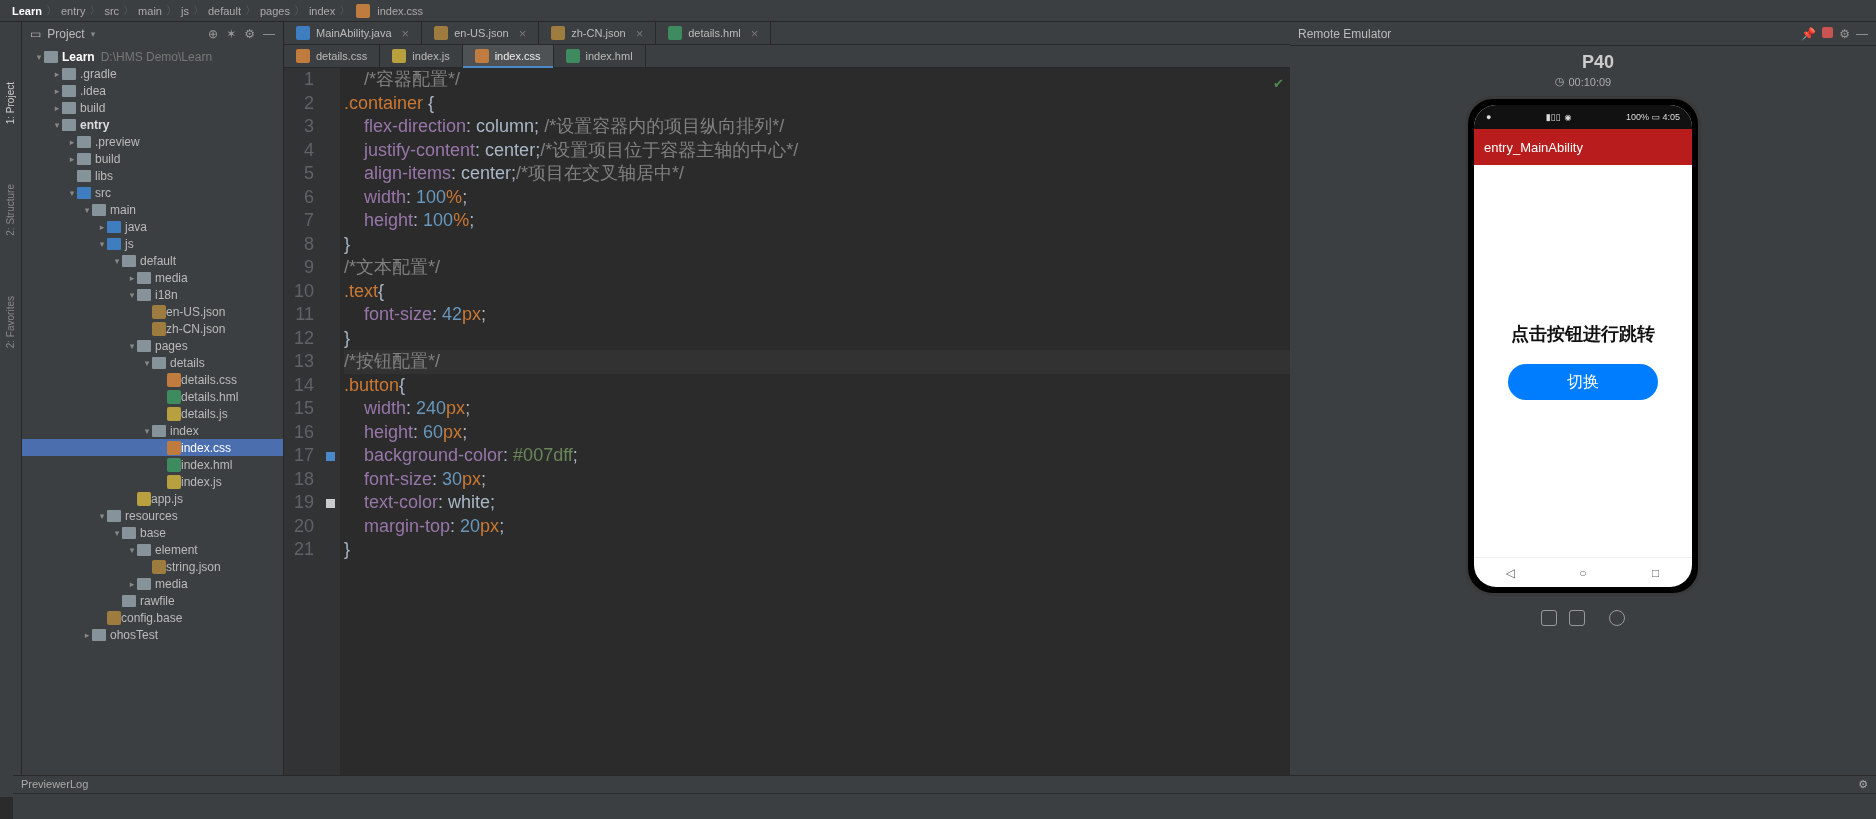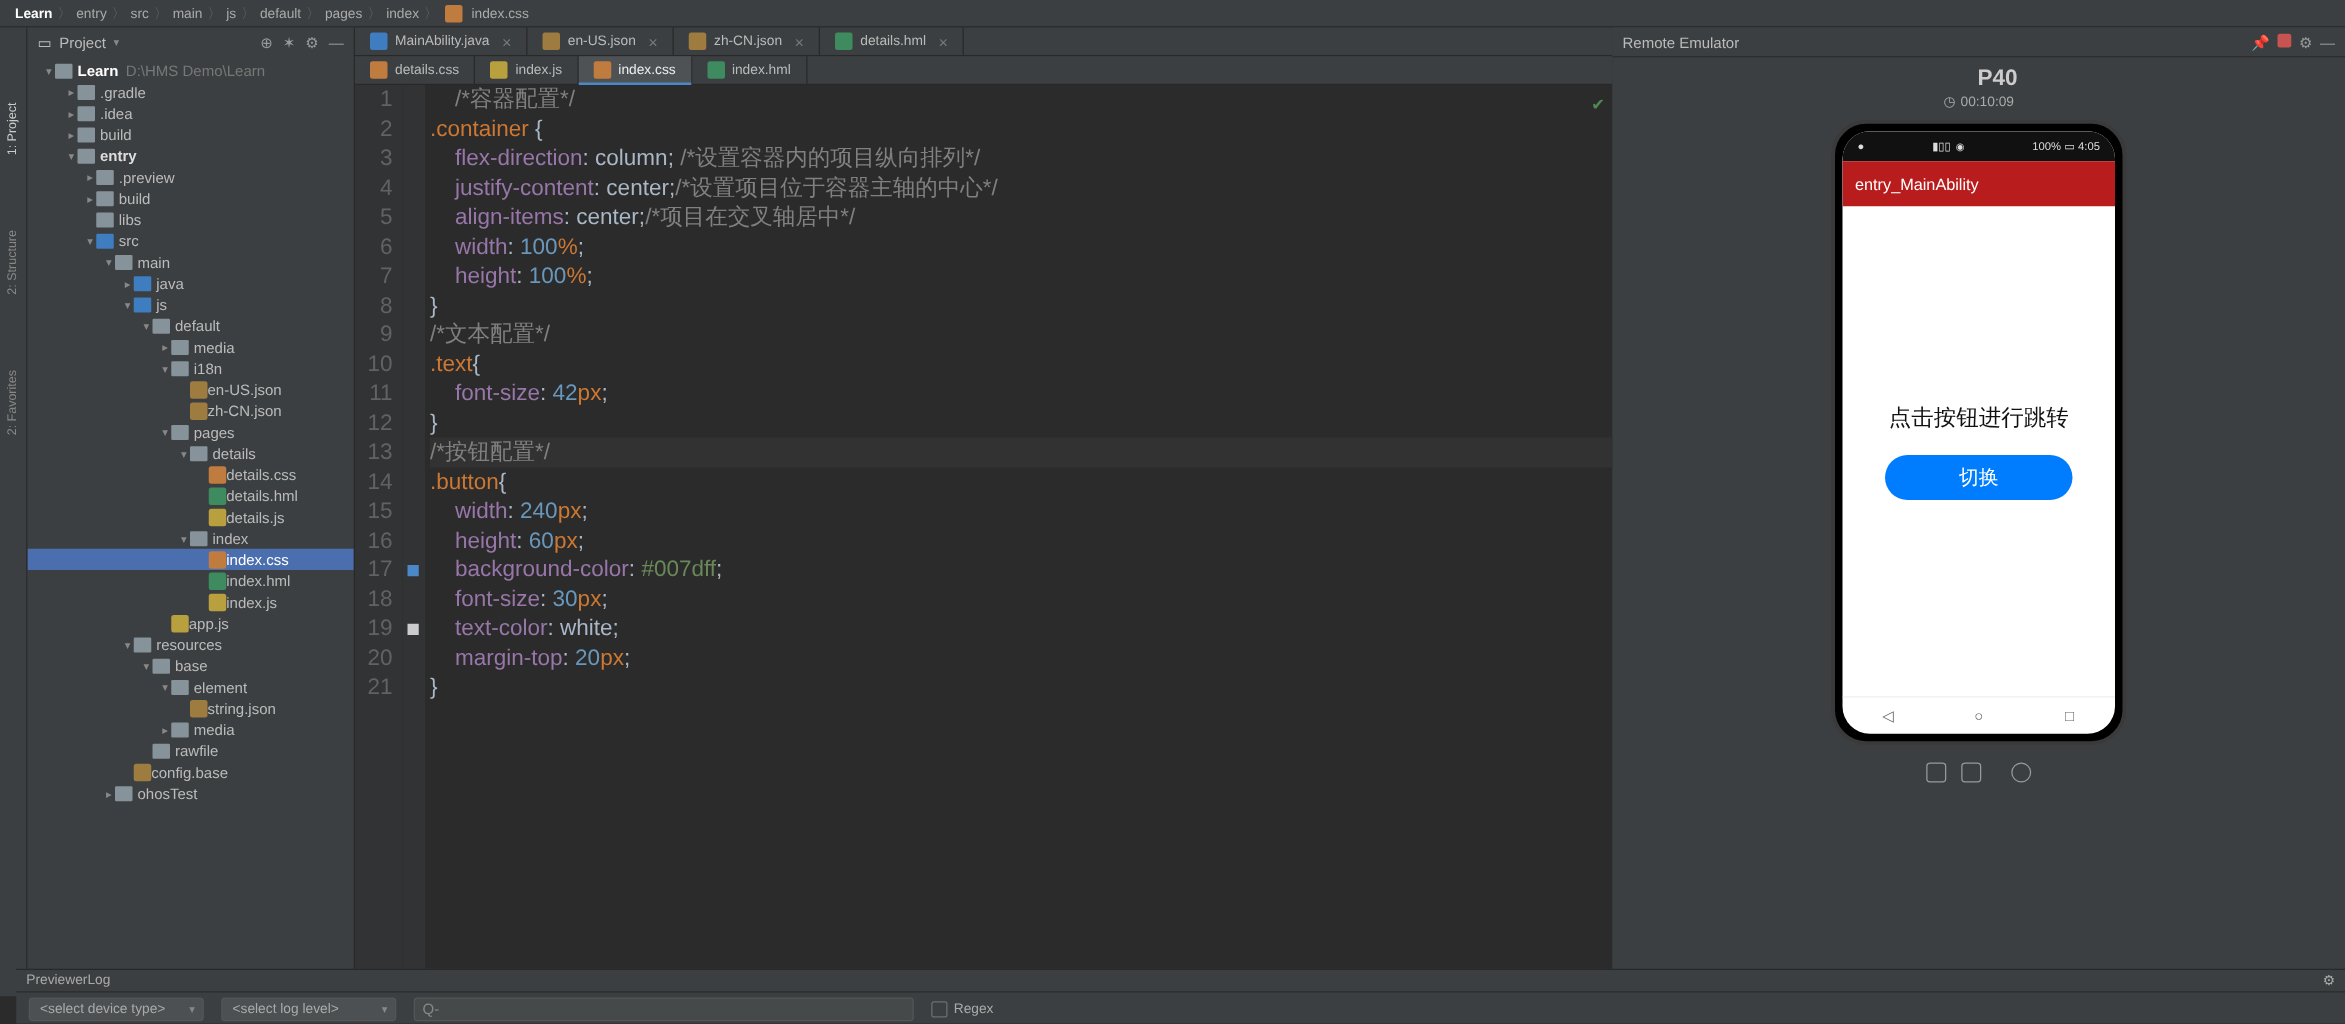--- a/index.html
+++ b/index.html
@@ -61,21 +61,21 @@
 .btn-pin, .btn-gear { color:#999; font-size:12px; }
 .btn-stop { width:11px; height:11px; background:#c75450; border-radius:2px; }
 .device-frame { flex:1; display:flex; flex-direction:column; align-items:center; padding-top:6px; background:#3c3f41; }
 .device-title { color:#ccc; font-size:18px; font-weight:bold; margin-bottom:2px;margin-left:30px; }
 .device-time { color:#aaa; font-size:11px; display:flex; align-items:center; gap:4px; margin-bottom:8px; }
 .phone { width:236px; height:500px; background:#000; border:3px solid #3a3a3a; border-radius:28px; padding:6px; position:relative; }
 .screen { width:100%; height:100%; background:#fff; border-radius:22px; display:flex; flex-direction:column; overflow:hidden; }
 .statusbar { height:24px; background:#111; display:flex; align-items:center; justify-content:space-between; padding:0 12px; font-size:9px; color:#ddd; }
 .appbar { height:36px; background:#b91c1c; color:#fff; display:flex; align-items:center; padding:0 10px; font-size:13px; }
 .screen-content { flex:1; display:flex; flex-direction:column; align-items:center; justify-content:center; gap:18px; }
-.screen-text { font-size:18px; color:#111; font-weight:400; }
+.screen-text { font-size:18px; color:#111; font-weight:700; }
 .screen-btn { width:150px; height:36px; background:#007dff; color:#fff; border:none; border-radius:18px; font-size:16px; font-weight:500; }
 .navbar { height:30px; display:flex; align-items:center; justify-content:space-around; border-top:1px solid #eee; color:#666; font-size:12px; }
 .navbar span { width:16px; height:16px; display:inline-flex; align-items:center; justify-content:center; }
 .emulator-icons { display:flex; gap:12px; margin-top:14px; color:#aaa; }
 .emulator-icons span { width:16px; height:16px; border:1px solid #999; border-radius:3px; display:inline-block; }
 .circ { border-radius:50%!important; }
 .tri { border:none!important; width:0!important; height:0!important; border-top:6px solid transparent; border-bottom:6px solid transparent; border-right:10px solid #999; margin-top:2px; }
 .bottom-bar { position:absolute; bottom:0; left:13px; right:0; height:44px; background:#3c3f41; border-top:1px solid #282828; }
 .previewer { height:18px; padding:2px 8px; font-size:11px; color:#aaa; border-bottom:1px solid #2b2b2b; display:flex; justify-content:space-between; }
 .bottom-controls { height:26px; display:flex; align-items:center; gap:14px; padding:0 10px; }
@@ -455,28 +455,13 @@
       </div>
     </div>
   </div>
 </div>
 
 <div class="bottom-bar">
   <div class="previewer">
     <span>PreviewerLog</span>
     <span>⚙</span>
   </div>
-  <div class="bottom-controls">
-    <div class="combo">
-        <span>&lt;select device type&gt;</span>
-      </div>
-    <div class="combo">
-        <span>&lt;select log level&gt;</span>
-      </div>
-    <div class="search-box">
-        <span>Q-</span>
-      </div>
-    <label class="checkbox">
-        <span class="box"></span>
-        <span>Regex</span>
-      </label>
-  </div>
 </div>
 
 </body></html>

